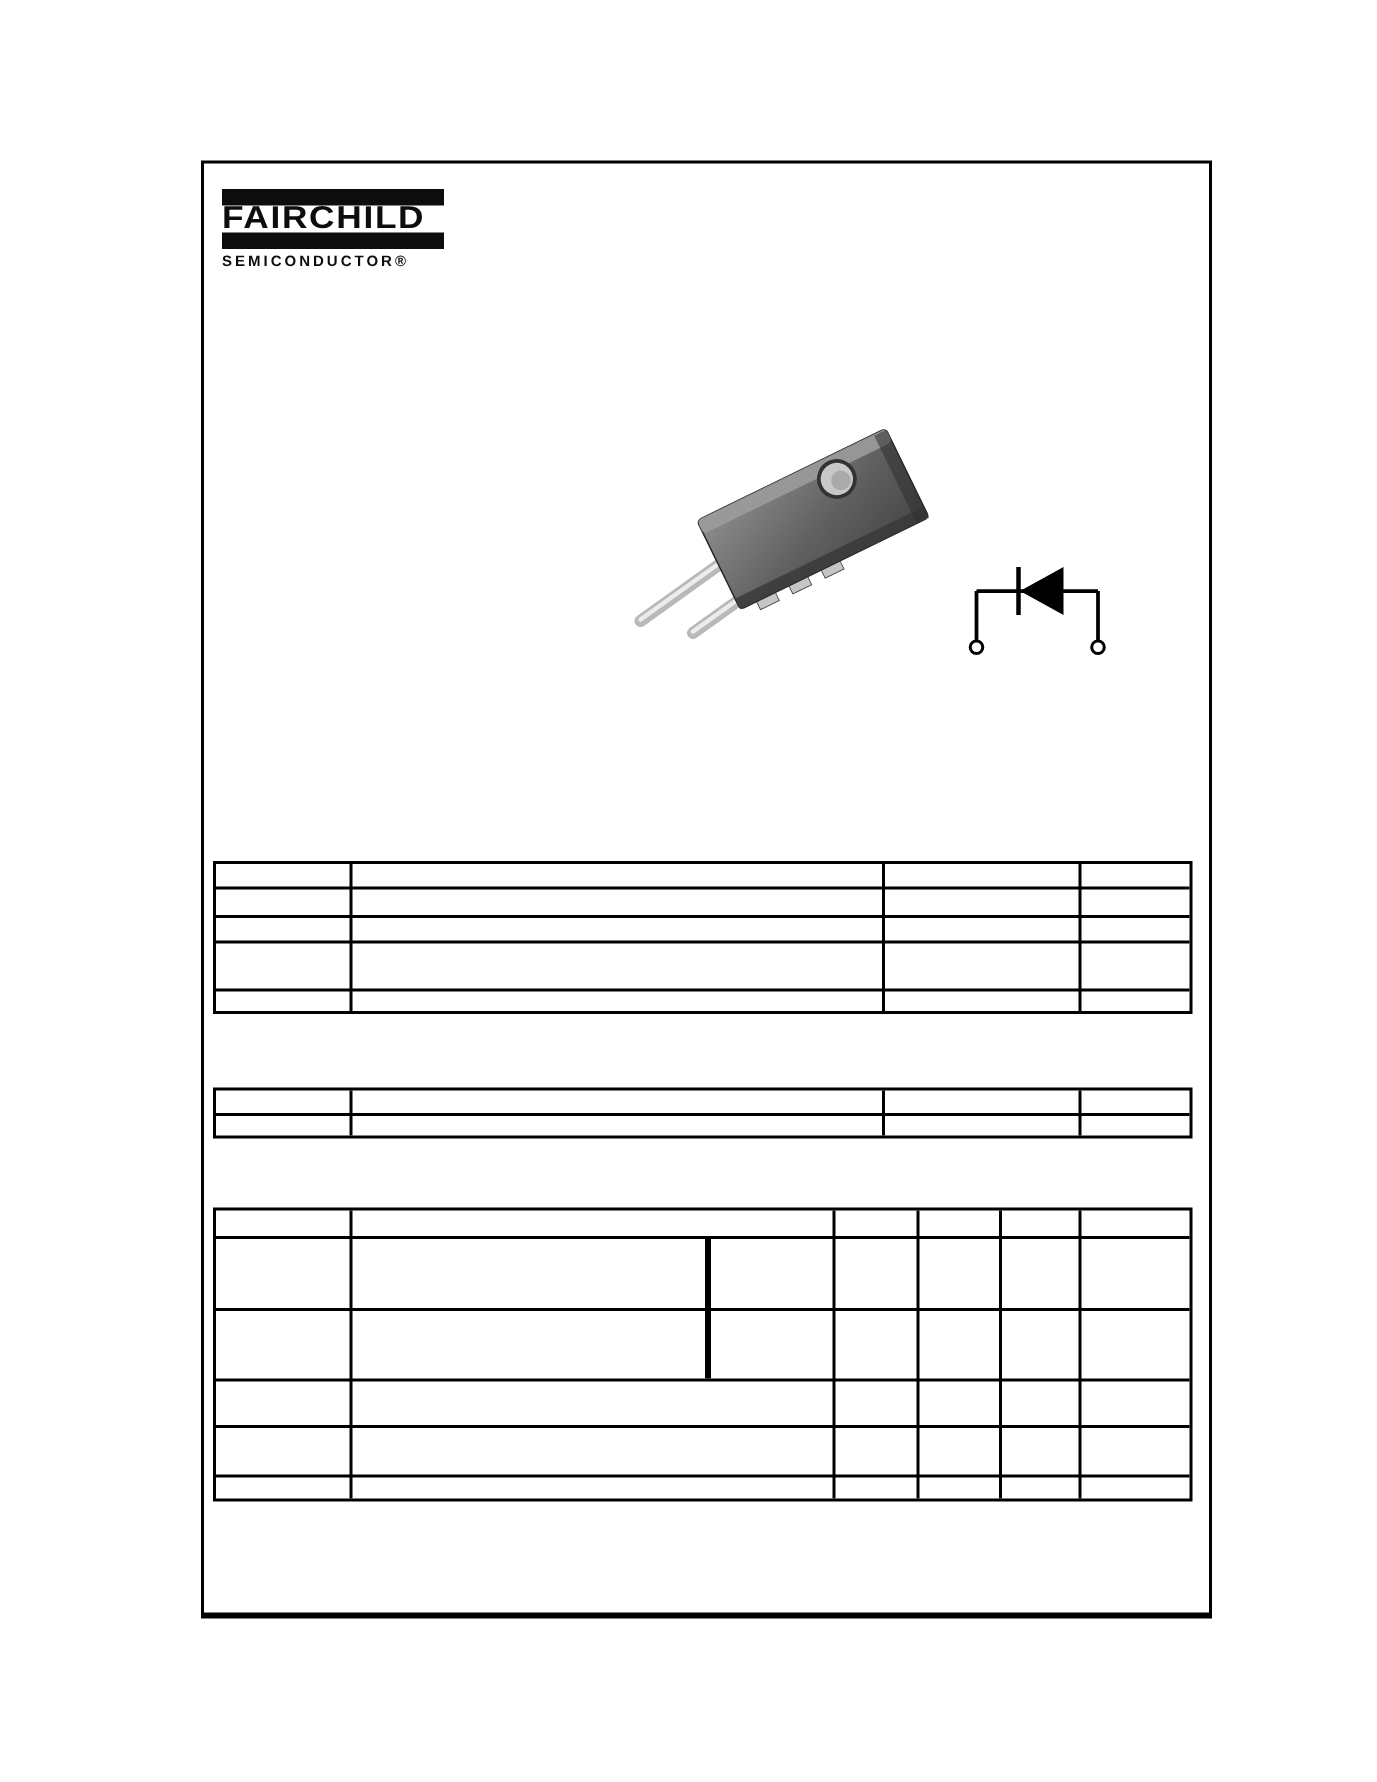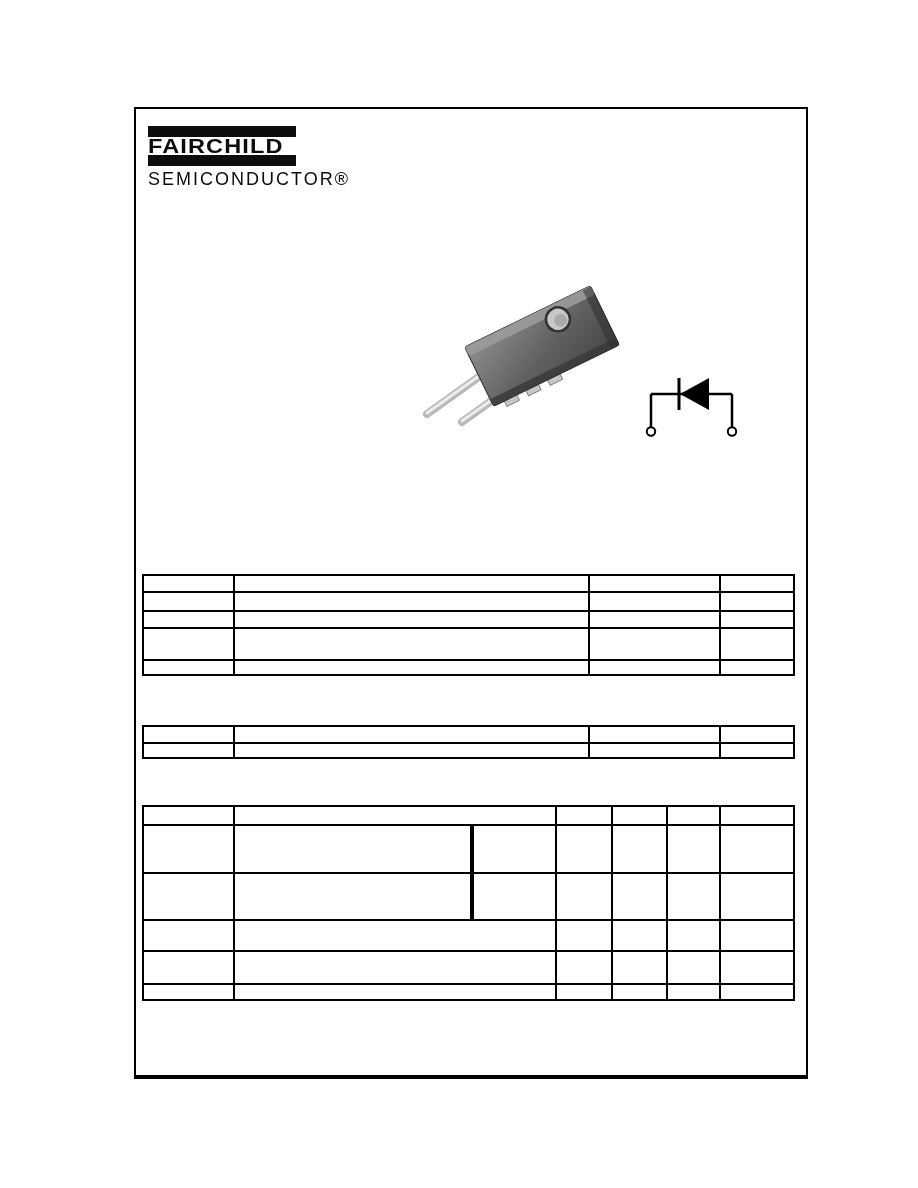--- a/index.html
+++ b/index.html
@@ -24,21 +24,21 @@
   .logo-bar{width:148px;height:11px;background:#0d0d0d;}
   .logo-brand{
     width:148px;height:16px;margin:1px 0;
     font-weight:bold;font-size:21px;line-height:16px;
     letter-spacing:1px;color:#0d0d0d;
     transform:scaleX(1.12);transform-origin:left center;
     white-space:nowrap;
   }
   .logo-sub{
     margin-top:3px;
-    font-weight:normal;font-size:18px;letter-spacing:2px;
+    font-weight:bold;font-size:10px;letter-spacing:2px;
     color:#0d0d0d;white-space:nowrap;
   }
   
   .pkg-photo{position:absolute;left:398px;top:272px;}
   .diode-sym{position:absolute;left:617px;top:370px;}
   
   .tbl{position:absolute;box-sizing:border-box;border:2px solid #000;background:transparent;}
   .tbl-1{left:130px;top:574px;width:653px;height:102px;}
   .tbl-2{left:130px;top:725px;width:653px;height:34px;}
   .tbl-3{left:130px;top:805px;width:653px;height:196px;}

